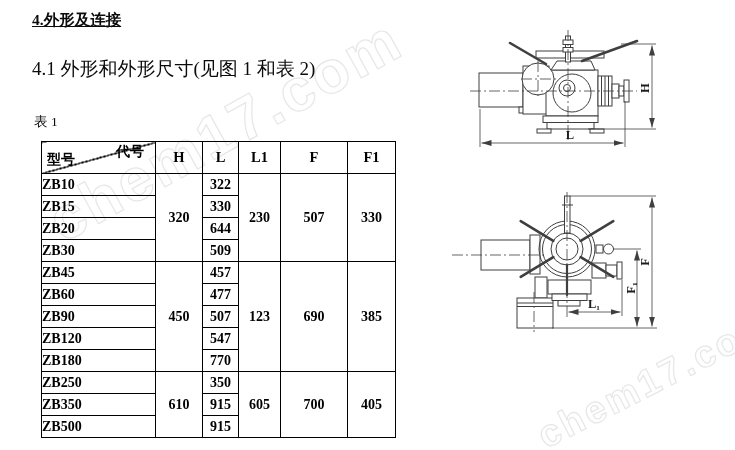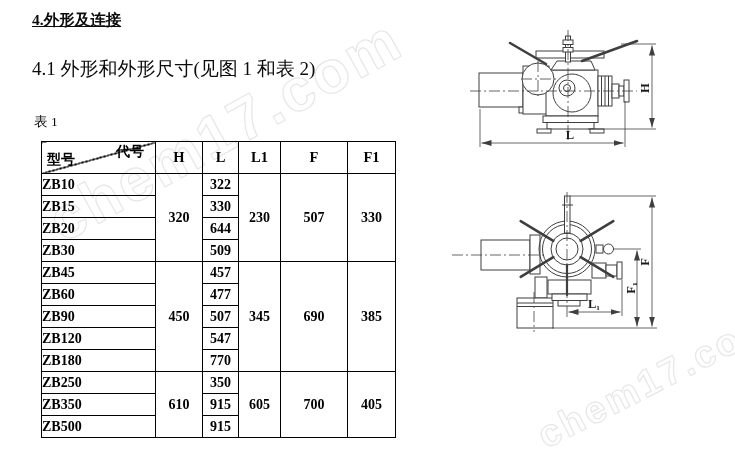--- a/index.html
+++ b/index.html
@@ -111,21 +111,21 @@
       </tr>
       <tr>
         <td class="model">ZB30</td>
         <td class="num">509</td>
       </tr>
 
       <tr>
         <td class="model">ZB45</td>
         <td class="num red" rowspan="5">450</td>
         <td class="num">457</td>
-        <td class="num red" rowspan="5">345</td>
+        <td class="num red" rowspan="5">123</td>
         <td class="num red" rowspan="5">690</td>
         <td class="num red" rowspan="5">385</td>
       </tr>
       <tr>
         <td class="model red">ZB60</td>
         <td class="num red">477</td>
       </tr>
       <tr>
         <td class="model red">ZB90</td>
         <td class="num red">507</td>

